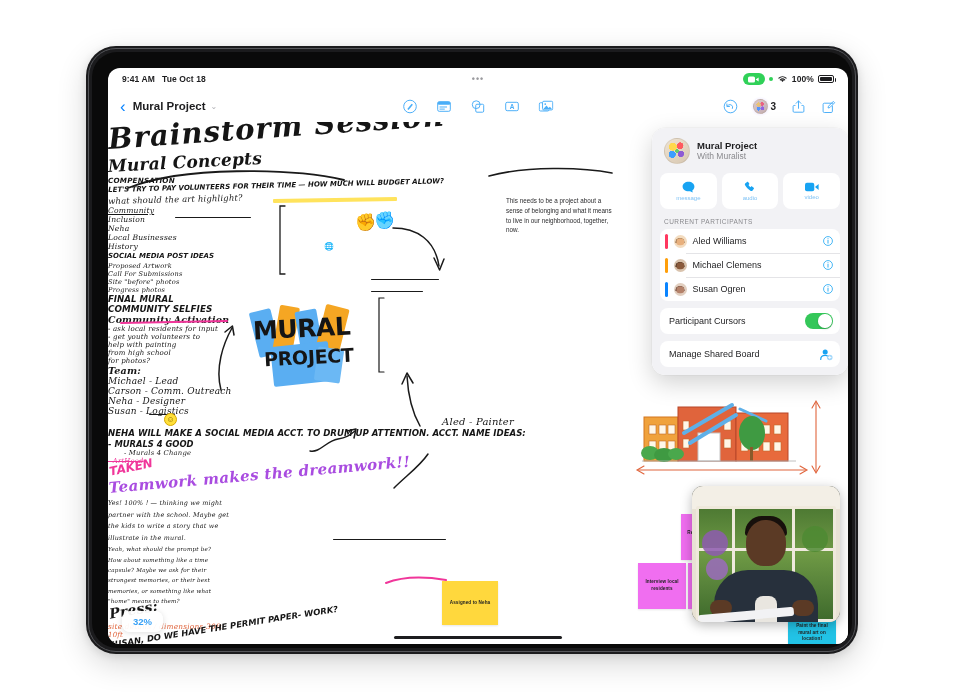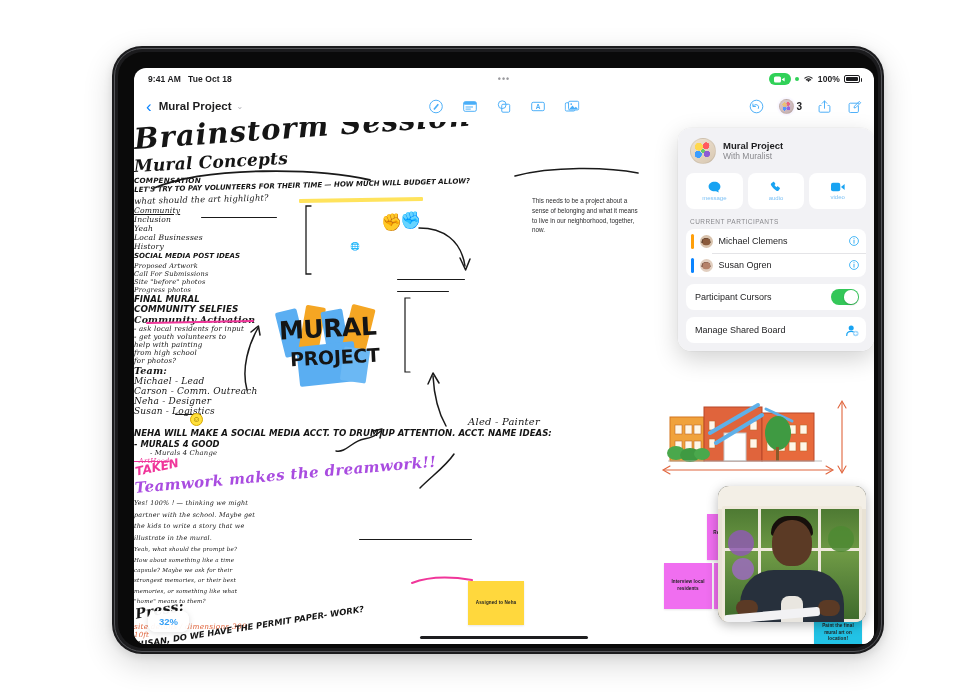--- a/index.html
+++ b/index.html
@@ -6,21 +6,21 @@
   html, body {
     width: 980px; height: 700px;
     background: #ffffff;
     font-family: "Liberation Sans", sans-serif;
     overflow: hidden;
   }
   #stage { position: relative; width: 980px; height: 700px; background: #fff; }
 
   
   .device {
-    position: absolute; left: 112px; top: 46px;
+    position: absolute; left: 86px; top: 46px;
     width: 772px; height: 608px;
     border-radius: 30px;
     background: #1b1b1d;
     box-shadow: 0 10px 30px rgba(0,0,0,.16), 0 2px 8px rgba(0,0,0,.10);
   }
   .device-inner {
     position: absolute; left: 6px; top: 6px;
     width: 760px; height: 596px;
     border-radius: 25px;
     background: #0a0a0a;
@@ -312,21 +312,21 @@
 HOW MUCH WILL
 BUDGET ALLOW?</div>
 
           <div class="hw" style="left:167px; top:65px; font-size:8.4px; transform:rotate(-1.5deg); transform-origin:left top;">what should the art highlight?</div>
           <div class="hl-yellow" style="left:165px; top:76px; width:124px; height:4px; transform:rotate(-1deg);"></div>
           <svg style="position:absolute;left:169px;top:82px;" width="12" height="72">
             <path d="M8 2 H3 V70 H8" stroke="#1a1a1a" stroke-width="1.3" fill="none" stroke-linecap="round"></path>
           </svg>
           <div class="hw" style="left:182px; top:81px; font-size:7.6px;text-decoration:underline;">Community</div>
           <div class="hw" style="left:182px; top:94px; font-size:7.6px;">Inclusion</div>
-          <div class="hw" style="left:182px; top:107px; font-size:7.6px;">Yeah</div>
+          <div class="hw" style="left:182px; top:107px; font-size:7.6px;">Neha</div>
           <div class="hw" style="left:182px; top:133px; font-size:7.6px;">Local Businesses</div>
           <div class="hw" style="left:182px; top:120px; font-size:7.6px;">History</div>
           <div style="position:absolute;left:216px;top:120px;font-size:8px;">🌐</div>
           <div style="position:absolute;left:247px;top:90px;font-size:17px;">✊</div>
           <div style="position:absolute;left:266px;top:88px;font-size:17px;filter:hue-rotate(175deg) saturate(1.5);">✊</div>
           <svg style="position:absolute;left:283px;top:100px;" width="56" height="55">
             <path d="M2 6 C 26 6, 44 18, 48 44" stroke="#1a1a1a" stroke-width="1.5" fill="none" stroke-linecap="round"></path>
             <path d="M43 36 L48.6 48 L53 37" stroke="#1a1a1a" stroke-width="1.5" fill="none" stroke-linecap="round" stroke-linejoin="round"></path>
           </svg>
 
@@ -521,20 +521,33 @@
                 <path d="M11.4 5.5 15.6 2.2v6.6Z" fill="#18a3f2"></path>
               </svg>
               <span class="action-label">video</span>
             </div>
           </div>
 
           <div class="section-label">CURRENT PARTICIPANTS</div>
 
           <div class="plist">
             <div class="prow">
+              <span class="pbar" style="background:#ff375f"></span>
+              <span class="pav" style="background:#f3dcc0">
+                <span class="hair" style="background:#6b4a2f"></span>
+                  <span class="face" style="background:#e8b07d"></span>
+              </span>
+              <span class="pname">Aled Williams</span>
+              <svg class="info-ic" viewBox="0 0 14 14">
+                <circle cx="7" cy="7" r="6.2" fill="none" stroke="#18a3f2" stroke-width="1.1"></circle>
+                <rect x="6.4" y="5.6" width="1.2" height="5" fill="#18a3f2"></rect>
+                  <circle cx="7" cy="3.8" r=".8" fill="#18a3f2"></circle>
+              </svg>
+            </div>
+            <div class="prow">
               <span class="pbar" style="background:#ff9f0a"></span>
               <span class="pav" style="background:#d9c3ad">
                 <span class="hair" style="background:#2a1a10"></span>
                   <span class="face" style="background:#8a5a3b"></span>
               </span>
               <span class="pname">Michael Clemens</span>
               <svg class="info-ic" viewBox="0 0 14 14">
                 <circle cx="7" cy="7" r="6.2" fill="none" stroke="#18a3f2" stroke-width="1.1"></circle>
                 <rect x="6.4" y="5.6" width="1.2" height="5" fill="#18a3f2"></rect>
                   <circle cx="7" cy="3.8" r=".8" fill="#18a3f2"></circle>

